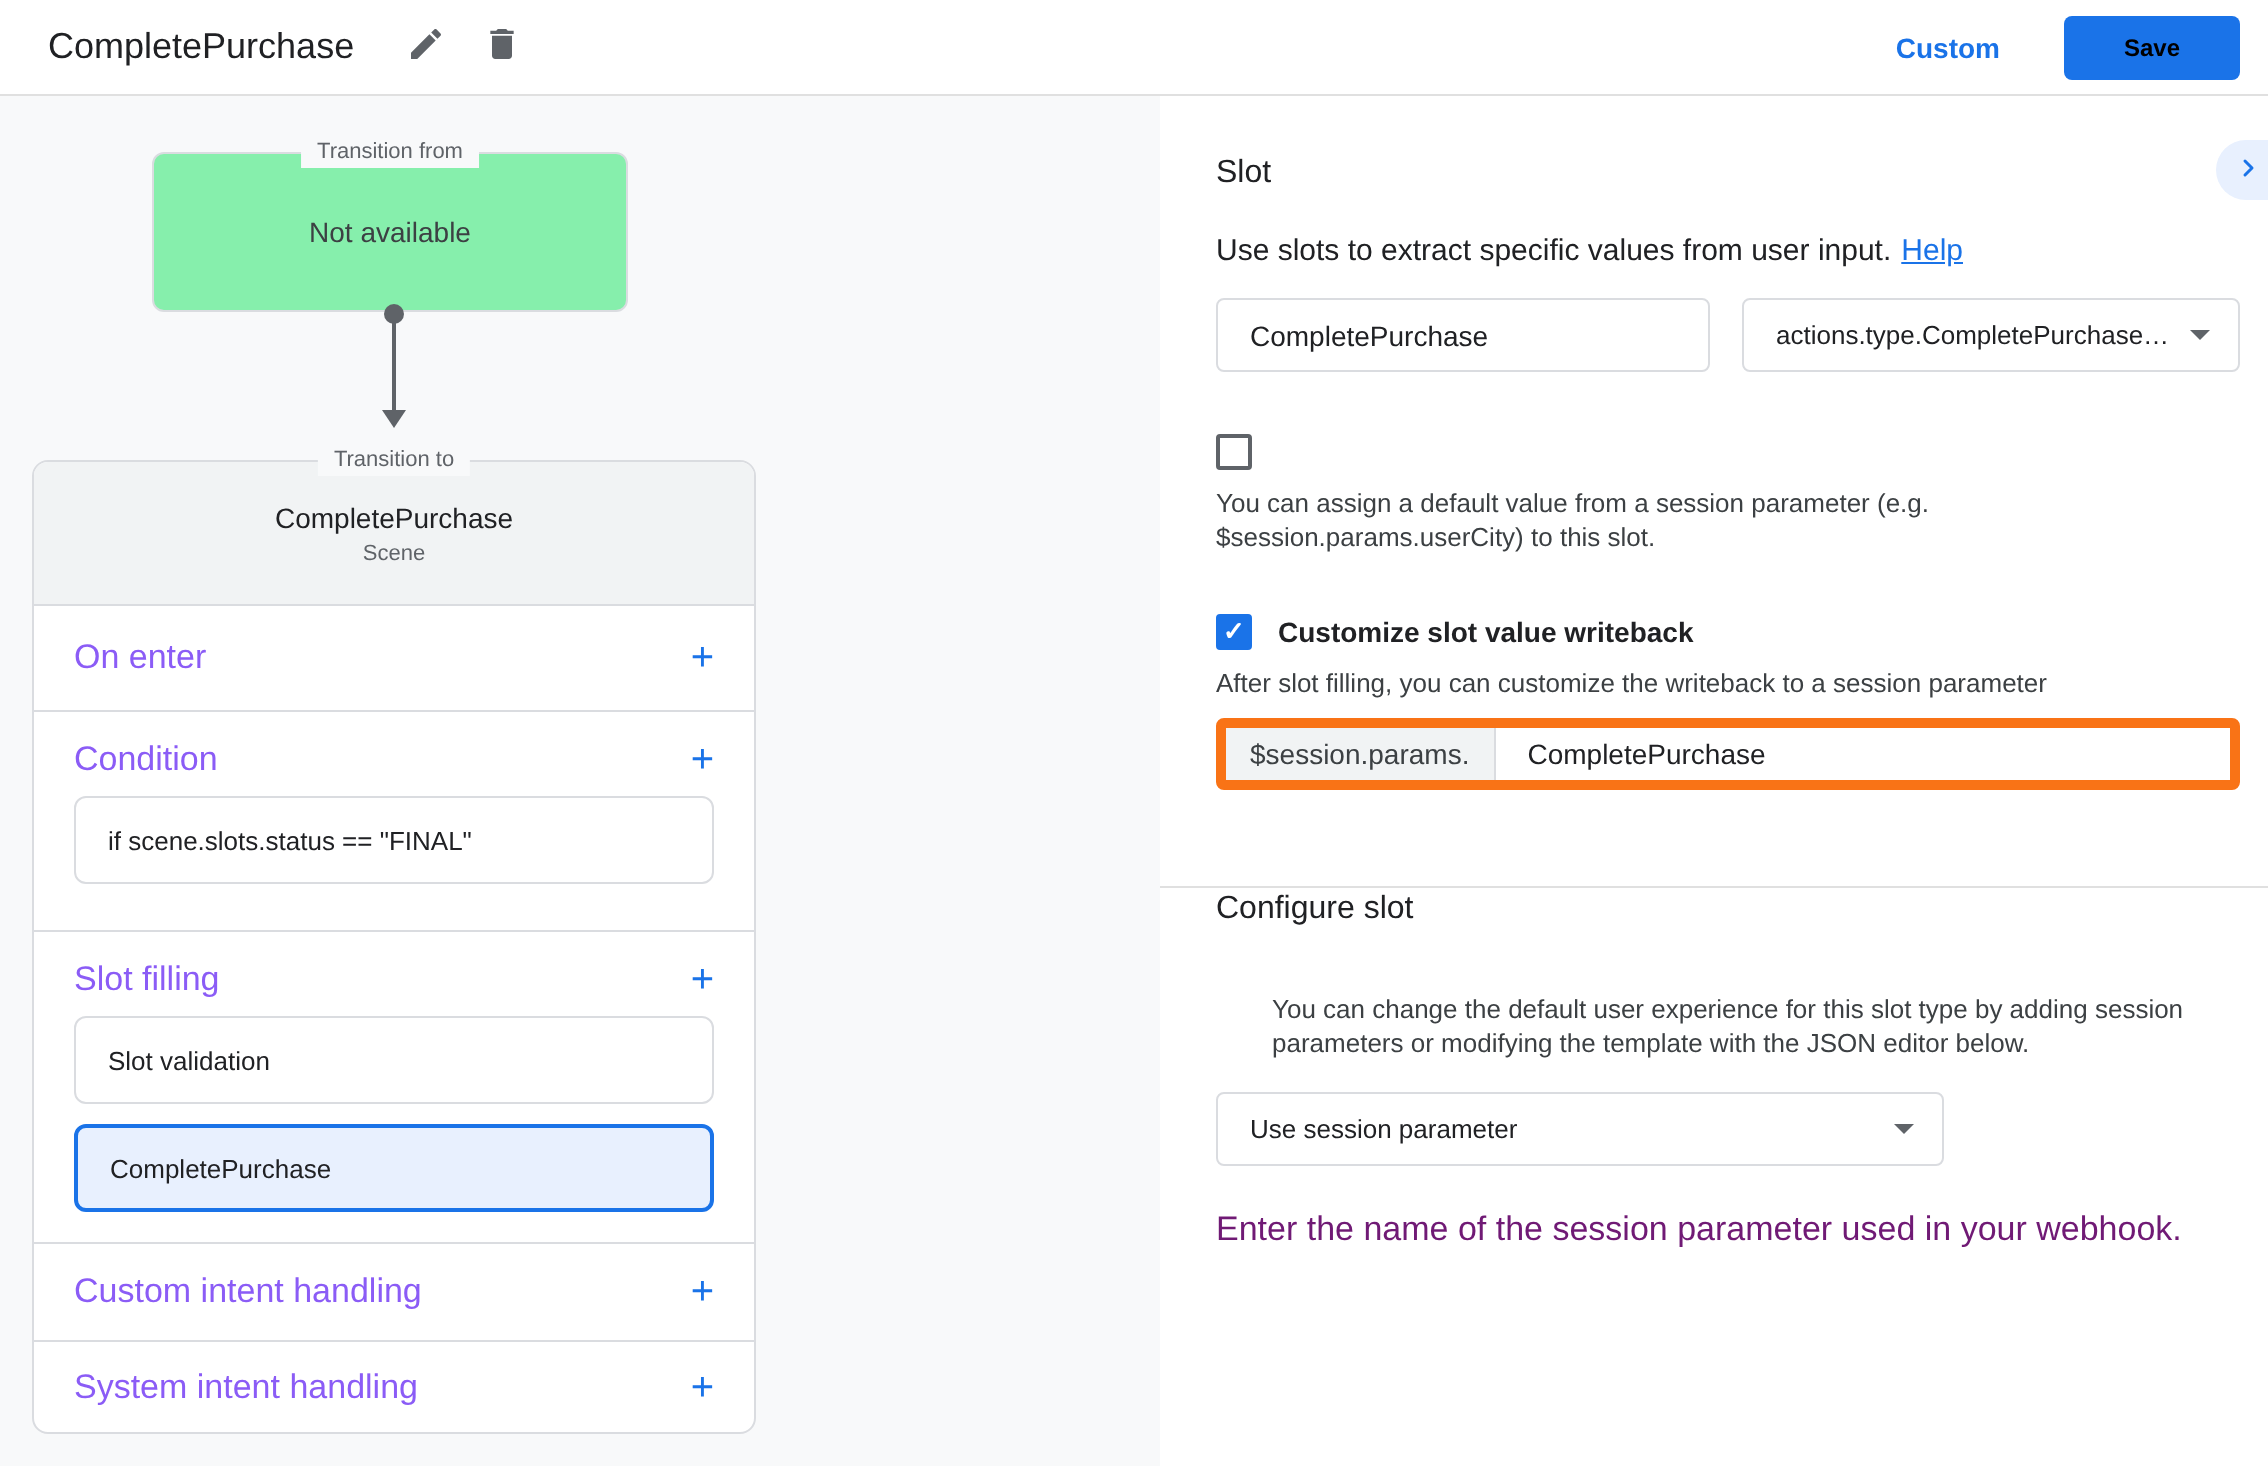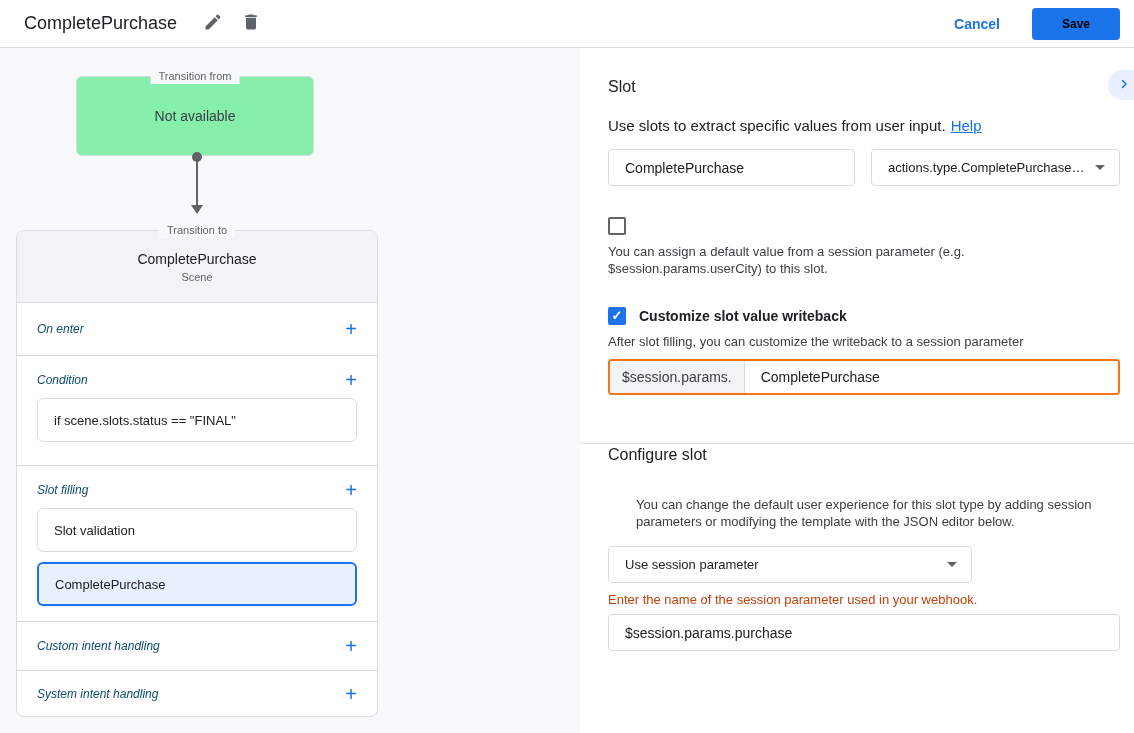--- a/index.html
+++ b/index.html
@@ -38,21 +38,21 @@
 
   .to-card { position:absolute; left:16px; top:182px; width:362px; height:487px; background:#fff;
     border:1px solid #dadce0; border-radius:8px; }
   .card-header { height:72px; background:#f1f3f4; border-bottom:1px solid #dadce0;
     border-radius:7px 7px 0 0; text-align:center; padding-top:20px; }
   .card-title { font-size:14px; color:#202124; }
   .card-subtitle { font-size:11px; color:#5f6368; margin-top:4px; }
   .card-row { padding:0 20px; border-top:1px solid #dadce0; }
   .card-row:nth-of-type(2) { border-top:none; }
   .row-simple { display:flex; align-items:center; justify-content:space-between; }
-  .row-label { font-size:12px; color:#0c4a6e;font-style:italic; }
+  .row-label { font-size:17px; color:#8b5cf6; }
   .row-head { display:flex; align-items:center; justify-content:space-between; padding-top:13px; height:35px; }
   .plus { background:none; border:none; color:#1a73e8; font-size:20px; font-weight:400; cursor:pointer;
     line-height:20px; padding:0; font-family:inherit; }
   .h-onenter { height:52px; }
   .h-condition { height:110px; }
   .h-slotfill { height:156px; }
   .h-custom { height:49px; }
   .h-system { height:46px; }
   .item-box { background:#fff; border:1px solid #dadce0; border-radius:6px; height:44px;
     display:flex; align-items:center; padding-left:16px; font-size:13px; color:#202124; cursor:pointer; }
@@ -77,31 +77,31 @@
   .dd-arrow { width:0; height:0; border-left:5px solid transparent; border-right:5px solid transparent;
     border-top:5px solid #5f6368; }
   .check-row { display:flex; align-items:center; margin-top:31px; }
   .check-row.second { margin-top:30px; }
   .checkbox { width:18px; height:18px; border:2px solid #5f6368; border-radius:2px; cursor:pointer;
     flex:none; display:flex; align-items:center; justify-content:center; background:#fff; }
   .checkbox.checked { background:#1a73e8; border-color:#1a73e8; color:#fff; font-size:13px;
     font-weight:700; line-height:18px; }
   .check-label { font-size:14px; font-weight:700; color:#202124; margin-left:13px; }
   .desc { margin-top:8px; font-size:13px; line-height:17px; color:#3c4043; max-width:514px; }
-  .prefix-input { display:flex; margin-top:9px; height:36px; border:2px solid #f97316; border-radius:4px;
+  .prefix-input { display:flex; margin-top:9px; height:36px; border:5px solid #f97316; border-radius:4px;
     overflow:hidden; align-items:stretch; }
   .prefix { background:#f1f3f4; border-right:1px solid #dadce0; display:flex; align-items:center;
     padding:0 12px; font-size:14px; color:#3c4043; flex:none; }
   .prefix-value { flex:1; border:none; outline:none; font-size:14px; color:#202124; padding:0 16px;
     font-family:inherit; }
   .divider { position:absolute; left:0; top:395px; width:554px; height:1px; background:#e0e0e0; }
   .configure-title { margin-top:51px; font-size:16px; font-weight:400; color:#202124; }
   .configure-desc { margin-top:32px; font-size:13px; line-height:17px; color:#3c4043; max-width:514px;margin-left:28px; }
   .method-select { margin-top:16px; width:364px; flex:none; }
-  .param-label { margin-top:9px; font-size:13px; color:#c2410c; }
+  .param-label { margin-top:22px; font-size:17px; color:#701a75; }
   .param-input { width:512px; margin-top:7px; display:block; }
 </style>
 </head>
 <body>
 
 <header class="topbar">
   <div class="tb-left">
     <h1 class="page-title">CompletePurchase</h1>
     <button class="icon-btn">
       <span>
@@ -112,21 +112,21 @@
     </button>
     <button class="icon-btn">
       <span>
         <svg width="20" height="20" viewBox="0 0 24 24">
             <path fill="#5f6368" d="M6 19c0 1.1.9 2 2 2h8c1.1 0 2-.9 2-2V7H6v12zM19 4h-3.5l-1-1h-5l-1 1H5v2h14V4z"></path>
           </svg>
       </span>
     </button>
   </div>
   <div class="tb-right">
-    <button class="text-btn">Cancel</button>
+    <button class="text-btn">Custom</button>
     <button class="primary-btn">Save</button>
   </div>
 </header>
 
 <div class="left-panel">
 
   <div class="from-box">
     <span class="legend">Transition from</span>
     <div class="from-content">Not available</div>
   </div>
@@ -223,15 +223,14 @@
 
   <h2 class="configure-title">Configure slot</h2>
   <p class="configure-desc">You can change the default user experience for this slot type by adding session parameters or modifying the template with the JSON editor below.</p>
 
   <div class="select method-select">
     <span>Use session parameter</span>
     <span class="dd-arrow"></span>
   </div>
 
   <p class="param-label">Enter the name of the session parameter used in your webhook.</p>
-  <input class="text-input param-input" type="text" value="$session.params.purchase" style="">
 
 </div>
 
 </body></html>

